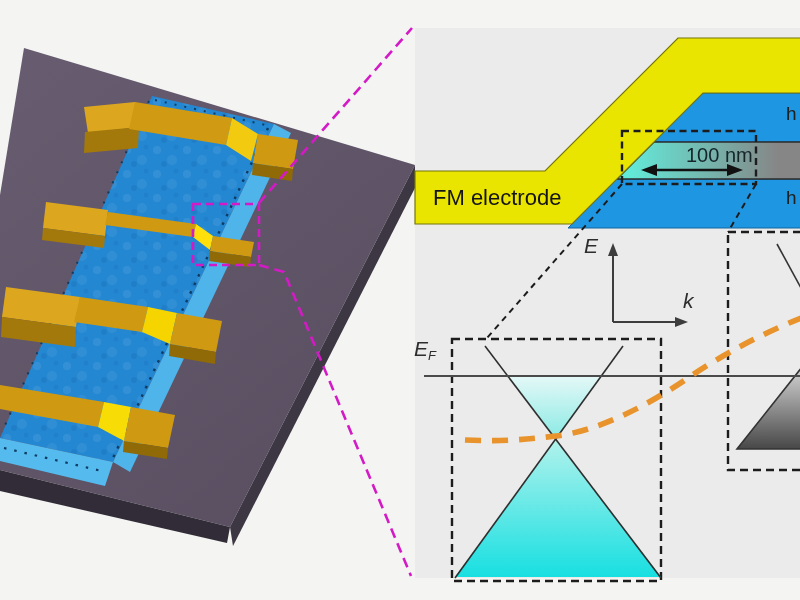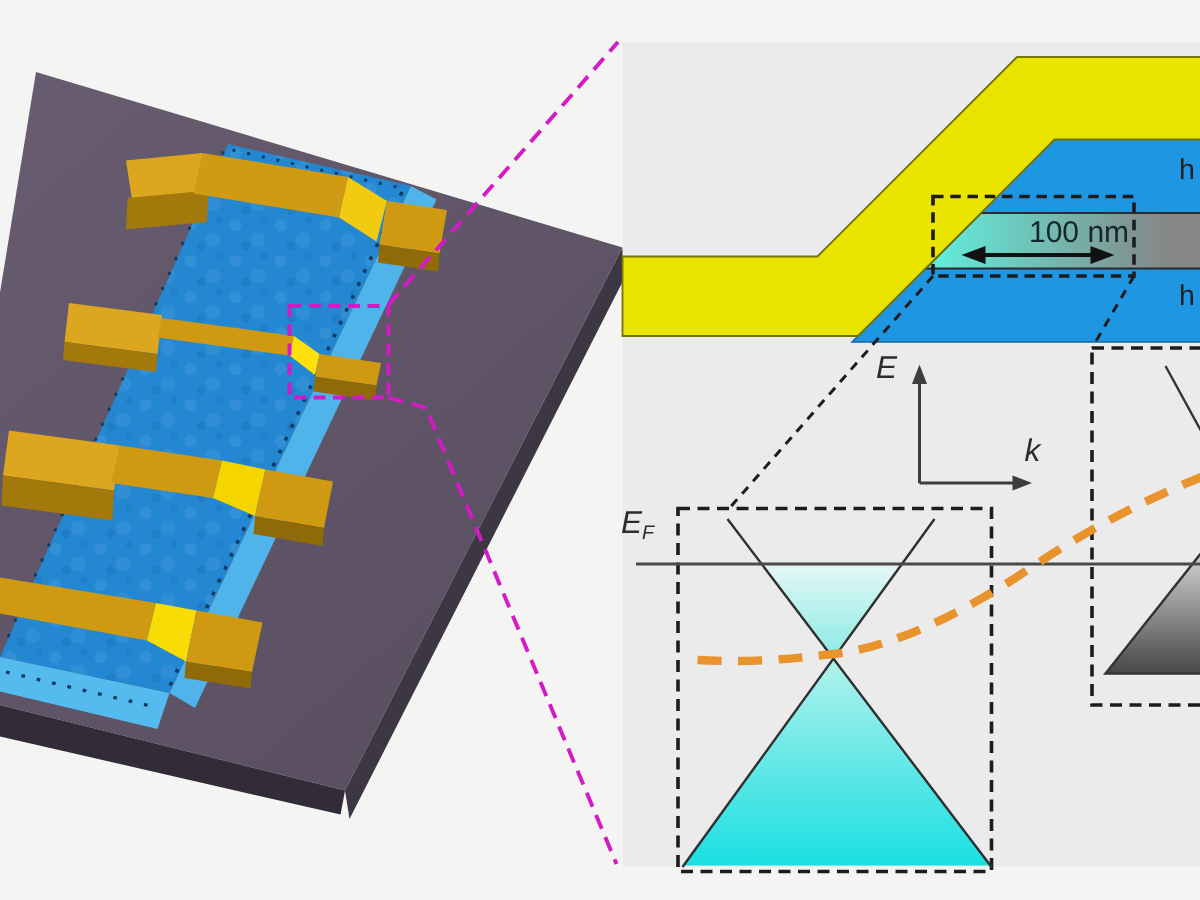--- a/index.html
+++ b/index.html
@@ -150,20 +150,21 @@
       <line x1="613" y1="322" x2="613" y2="252" stroke="#3d3d3d" stroke-width="2"></line>
       <polygon points="613,243 608,256 618,256" fill="#3d3d3d"></polygon>
       <line x1="613" y1="322" x2="676" y2="322" stroke="#3d3d3d" stroke-width="2"></line>
       <polygon points="688,322 675,317 675,327" fill="#3d3d3d"></polygon>
     </g>
 
     <path d="M465,440 C505,442 528,439 556,436 C598,431 645,407 688,378 C728,351 768,331 806,316" fill="none" stroke="#e8932c" stroke-width="5.6" stroke-dasharray="16 11"></path>
   </g>
 </svg>
 
+<div class="lbl lbl-fm">FM electrode</div>
 <div class="lbl lbl-scale">100 nm</div>
 <div class="lbl lbl-h-top">h</div>
 <div class="lbl lbl-h-bot">h</div>
 <div class="lbl lbl-E">E</div>
 <div class="lbl lbl-k">k</div>
 <div class="lbl lbl-Ef"><span>E</span><span class="sub">F</span></div>
 
 </div>
 
 </body></html>

